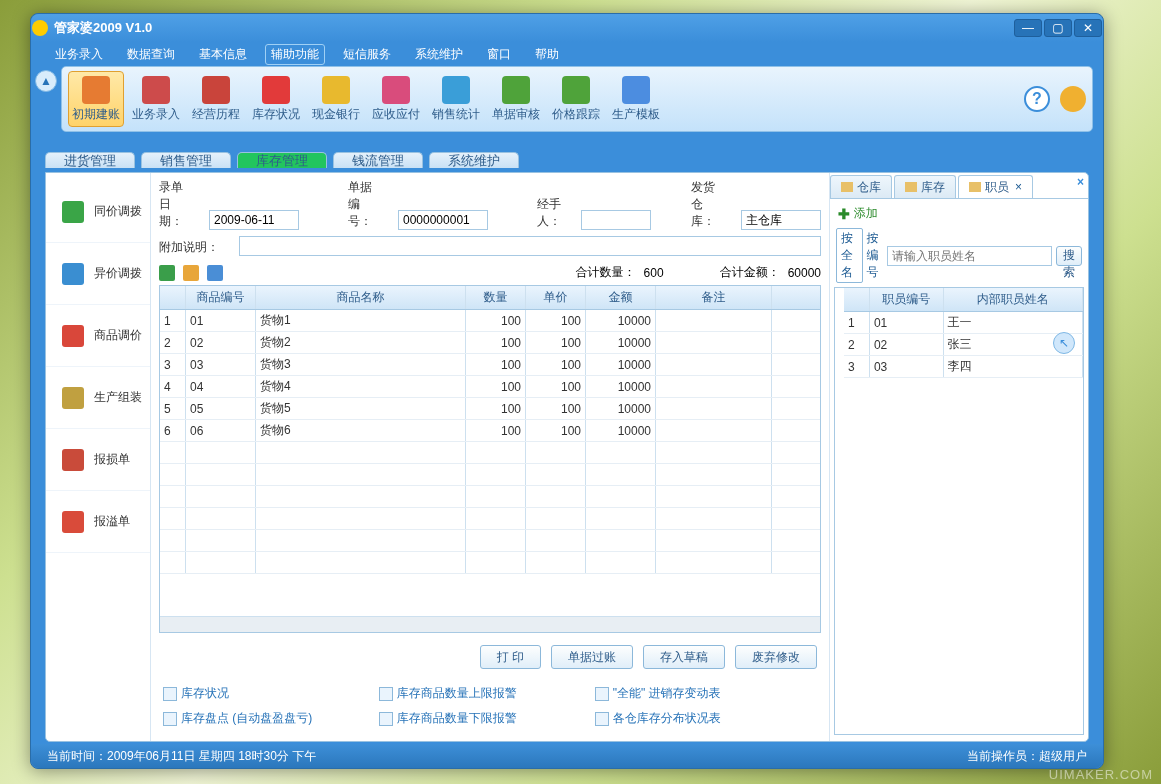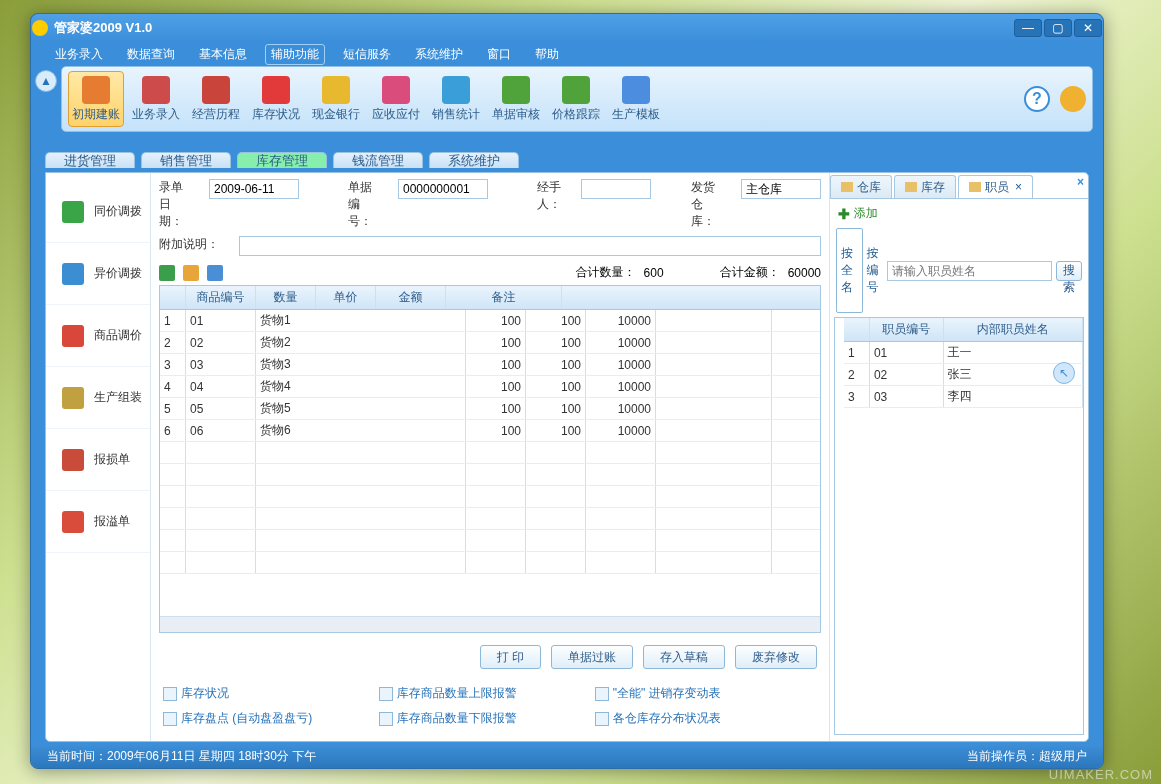--- a/index.html
+++ b/index.html
@@ -16,27 +16,27 @@
 .toolbar-wrap { display:flex; align-items:flex-start; }
 .collapse-btn { width:22px; height:22px; margin:4px 2px 0 4px; background:#d8ecfb; border:1px solid #7fb8e5; border-radius:50%; display:flex; align-items:center; justify-content:center; color:#2773b8; cursor:pointer; }
 .toolbar { flex:1; height:66px; margin:0 10px 6px 2px; background:linear-gradient(#e9f4fd,#c4e2fa); border:1px solid #8fc1e8; border-radius:5px; display:flex; align-items:center; padding:0 6px; }
 .tbtn { width:56px; height:56px; display:flex; flex-direction:column; align-items:center; justify-content:center; margin-right:4px; border-radius:4px; cursor:pointer; color:#2e5c8a; }
 .tbtn.sel { background:linear-gradient(#ffe9a8,#ffd36a); border:1px solid #e0a030; }
 .tbtn .ticon { width:28px; height:28px; border-radius:4px; margin-bottom:2px; }
 .toolbar .spacer { flex:1; }
 .helpicon { width:26px; height:26px; border:2px solid #3b8eda; border-radius:50%; color:#3b8eda; display:flex; align-items:center; justify-content:center; font-weight:bold; font-size:16px; margin-right:10px; cursor:pointer; background:#fff; }
 .tabstrip { height:30px; display:flex; align-items:flex-end; padding-left:14px; gap:6px; }
 .tab { height:16px; padding:0 18px; background:linear-gradient(#e5f1fb,#c9e1f5); border:1px solid #99c2e1; border-bottom:none; border-radius:5px 5px 0 0; display:flex; align-items:center; color:#2e5c8a; cursor:pointer; font-size:13px; }
-.tab.active { background:#86efac; color:#2e5c8a; }
+.tab.active { background:#22c55e; color:#2e5c8a; }
 .content { position:absolute; top:158px; left:14px; right:14px; bottom:26px; background:#fff; border:1px solid #99c2e1; border-radius:0 5px 5px 5px; display:flex; }
 .sidenav { width:140px; border-right:1px solid #d7e6f3; padding-top:8px; }
 .sitem { height:62px; display:flex; align-items:center; padding-left:16px; gap:10px; border-bottom:1px solid #eef4fa; cursor:pointer; color:#333; font-size:13px; }
 .sicon { width:22px; height:22px; border-radius:3px; }
 .main { flex:1; display:flex; flex-direction:column; border-right:1px solid #d7e6f3; }
-.formrow { display:flex; align-items:flex-start; padding:6px 8px; gap:20px; }
+.formrow { display:flex; align-items:flex-end; padding:6px 8px; gap:20px; }
 .lbl { color:#333; }
 input.fld { border:1px solid #a7c9e3; height:20px; padding:0 4px; background:#fff; }
 .tbar2 { display:flex; align-items:center; padding:2px 8px; gap:8px; }
 .mini-icon { width:16px; height:16px; border-radius:2px; cursor:pointer; }
 .gridwrap { flex:1; margin:2px 8px 4px 8px; border:1px solid #a7c9e3; display:flex; flex-direction:column; overflow:hidden; }
 .ghead { background:linear-gradient(#eaf4fd,#cfe5f7); display:flex; height:24px; border-bottom:1px solid #a7c9e3; }
 .ghead .gh, .grow .gc { border-right:1px solid #cde0ef; display:flex; align-items:center; padding:0 4px; }
 .ghead .gh { font-weight:normal; color:#2e5c8a; justify-content:center; }
 .gbody { flex:1; overflow:auto; background:#fff; }
 .grow { display:flex; height:22px; border-bottom:1px solid #e6eef5; }
@@ -51,21 +51,21 @@
 .rpanel { width:258px; display:flex; flex-direction:column; position:relative; }
 .rclose { position:absolute; top:2px; right:4px; color:#3b8eda; cursor:pointer; font-weight:bold; }
 .rtabs { display:flex; height:26px; border-bottom:1px solid #a7c9e3; }
 .rtab { padding:0 10px; border:1px solid #a7c9e3; border-bottom:none; background:linear-gradient(#eef6fc,#dceaf5); margin-right:2px; margin-top:2px; border-radius:3px 3px 0 0; cursor:pointer; color:#2e5c8a; display:flex; align-items:center; gap:4px; }
 .rtab.active { background:#fff; }
 .rtab .x { color:#1c5a92; margin-left:2px; }
 .addlink { padding:6px 8px; color:#2a8a2a; cursor:pointer; display:flex; align-items:center; gap:4px; }
 .addlink .plus { color:#2a8a2a; font-weight:bold; font-size:14px; }
 .searchrow { display:flex; align-items:center; padding:0 6px 4px; gap:4px; }
 .linkbtn { color:#1c5a92; cursor:pointer; text-decoration:none; }
-.linkbtn.boxed { border:1px solid #8cb8da; padding:16px 4px; border-radius:2px; }
+.linkbtn.boxed { border:1px solid #8cb8da; padding:1px 4px; border-radius:2px; }
 .empgrid { flex:1; margin:0 4px 6px; border:1px solid #a7c9e3; overflow:auto; position:relative;padding-left:9px; }
 .cursor-bubble { position:absolute; right:8px; top:44px; width:22px; height:22px; border-radius:50%; background:#d0e7fb; border:1px solid #7fb8e5; display:flex; align-items:center; justify-content:center; color:#3b8eda; }
 .statusbar { position:absolute; left:0; right:0; bottom:0; height:24px; background:linear-gradient(#3d8fd8,#2b77bc); color:#fff; display:flex; align-items:center; padding:0 16px; border-radius:0 0 8px 8px; }
 .watermark { position:absolute; right:8px; bottom:2px; color:rgba(255,255,255,.5); font-size:13px; letter-spacing:1px; }
 </style>
 </head>
 <body>
 
 <div class="window">
   <div class="titlebar">
@@ -201,20 +201,21 @@
         <span>600</span>
         <span style="width:40px"></span>
         <span>合计金额：</span>
         <span>60000</span>
       </div>
 
       <div class="gridwrap">
         <div class="ghead" id="ghead">
             <div class="gh" style="width: 26px;"></div>
             <div class="gh" style="width: 70px;">商品编号</div>
+            <div class="gh" style="width: 210px;">商品名称</div>
             <div class="gh" style="width: 60px;">数量</div>
             <div class="gh" style="width: 60px;">单价</div>
             <div class="gh" style="width: 70px;">金额</div>
             <div class="gh" style="width: 116px;">备注</div>
           </div>
         <div class="gbody" id="gbody">
             <div class="grow">
               <div class="gc" style="width: 26px;">1</div>
               <div class="gc" style="width: 70px;">01</div>
               <div class="gc" style="width: 210px;">货物1</div>

